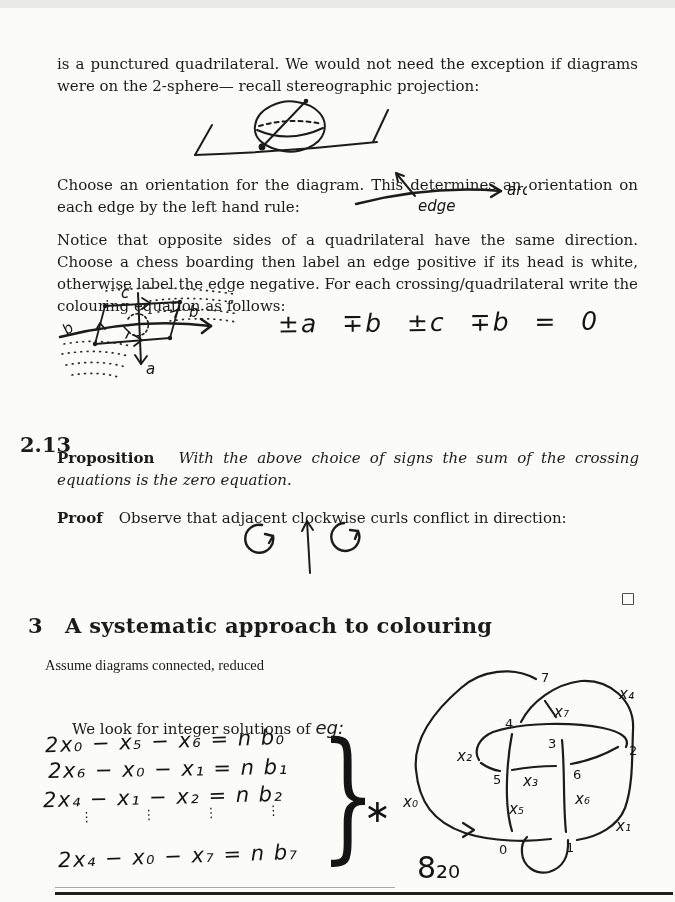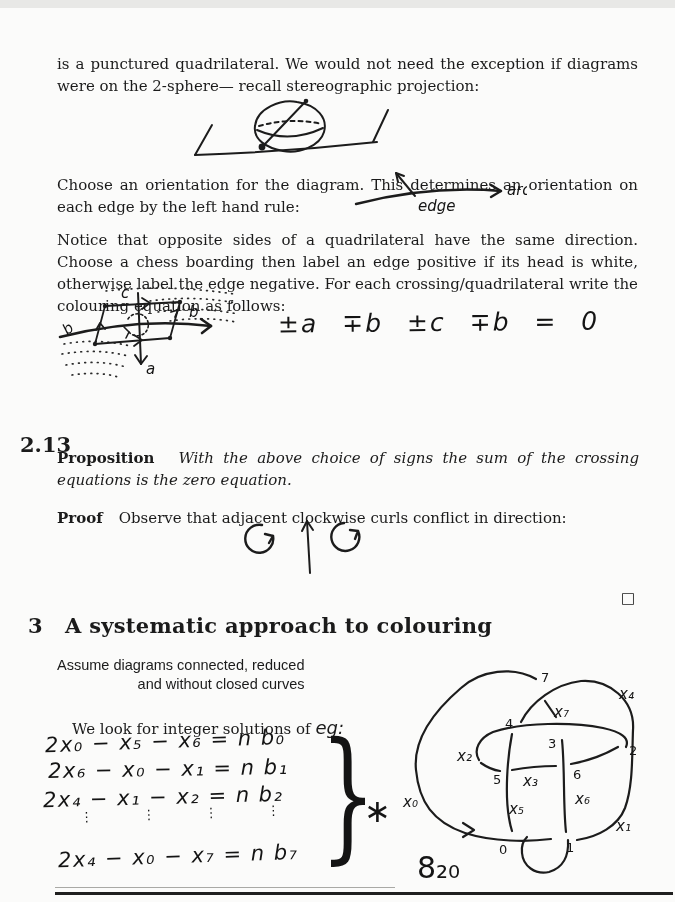--- a/index.html
+++ b/index.html
@@ -20,22 +20,22 @@
   .stipple{stroke:#2a2a2a;fill:none;stroke-width:1.7;stroke-linecap:round;
            stroke-dasharray:0.8 5.5;}
   .figlabel{font-family:"DejaVu Sans",sans-serif;font-style:italic;
             font-size:15px;fill:#151515;}
   .knot text{font-family:"DejaVu Sans",sans-serif;font-style:italic;
              font-size:15px;fill:#151515;}
   .knot text.num{font-style:normal;font-size:13px;}
   .knot text.kname{font-style:normal;font-size:30px;}
   .heading{position:absolute;left:28px;display:flex;gap:22px;
            font-weight:bold;font-size:21px;letter-spacing:.3px;}
-  .sansnote{position:absolute;left:57px;font-family:Liberation Sans, sans-serif;
-            font-size:14.5px;line-height:19px;text-align:right;}
+  .sansnote{position:absolute;left:45px;font-family:Liberation Serif, serif;
+            font-size:14.5px;line-height:19px;}
   .eqline{position:absolute;font-family:"DejaVu Sans",sans-serif;
           font-style:italic;font-size:21px;letter-spacing:1.5px;
           white-space:nowrap;color:#141414;}
   .bigeq{position:absolute;left:278px;top:300px;
          font-family:"DejaVu Sans",sans-serif;font-style:italic;
          font-size:25px;letter-spacing:2px;word-spacing:14px;
          color:#141414;transform:rotate(-0.5deg);}
   .brace{position:absolute;left:320px;top:712px;font-size:142px;
          font-family:"DejaVu Serif",serif;font-weight:300;line-height:1.06;
          transform:scaleX(0.62);transform-origin:left center;color:#141414;}
@@ -167,21 +167,20 @@
 
   <span class="qed">□</span>
 
   <div class="heading" style="top:605px">
     <span>3</span>
     <span>A systematic approach to colouring</span>
   </div>
 
   <div class="sansnote" style="top:648px">
     <div>Assume diagrams connected, reduced</div>
-    <div style="padding-left:4px">and without closed curves</div>
   </div>
 
   <p class="para" style="top:694px;left:72px;width:330px;text-align:left"><span>We look for integer solutions of</span>
     <span class="hand" style="font-size:18px">eg:</span></p>
 
   <div class="eqline" style="left:45px;top:721px;transform:rotate(-2deg)">2x₀ − x₅ − x₆ = n b₀</div>
   <div class="eqline" style="left:48px;top:749px;transform:rotate(-1deg)">2x₆ − x₀ − x₁ = n b₁</div>
   <div class="eqline" style="left:43px;top:777px;transform:rotate(-1.5deg)">2x₄ − x₁ − x₂ = n b₂</div>
   <div class="dotsrow">
     <span>⋮</span>

